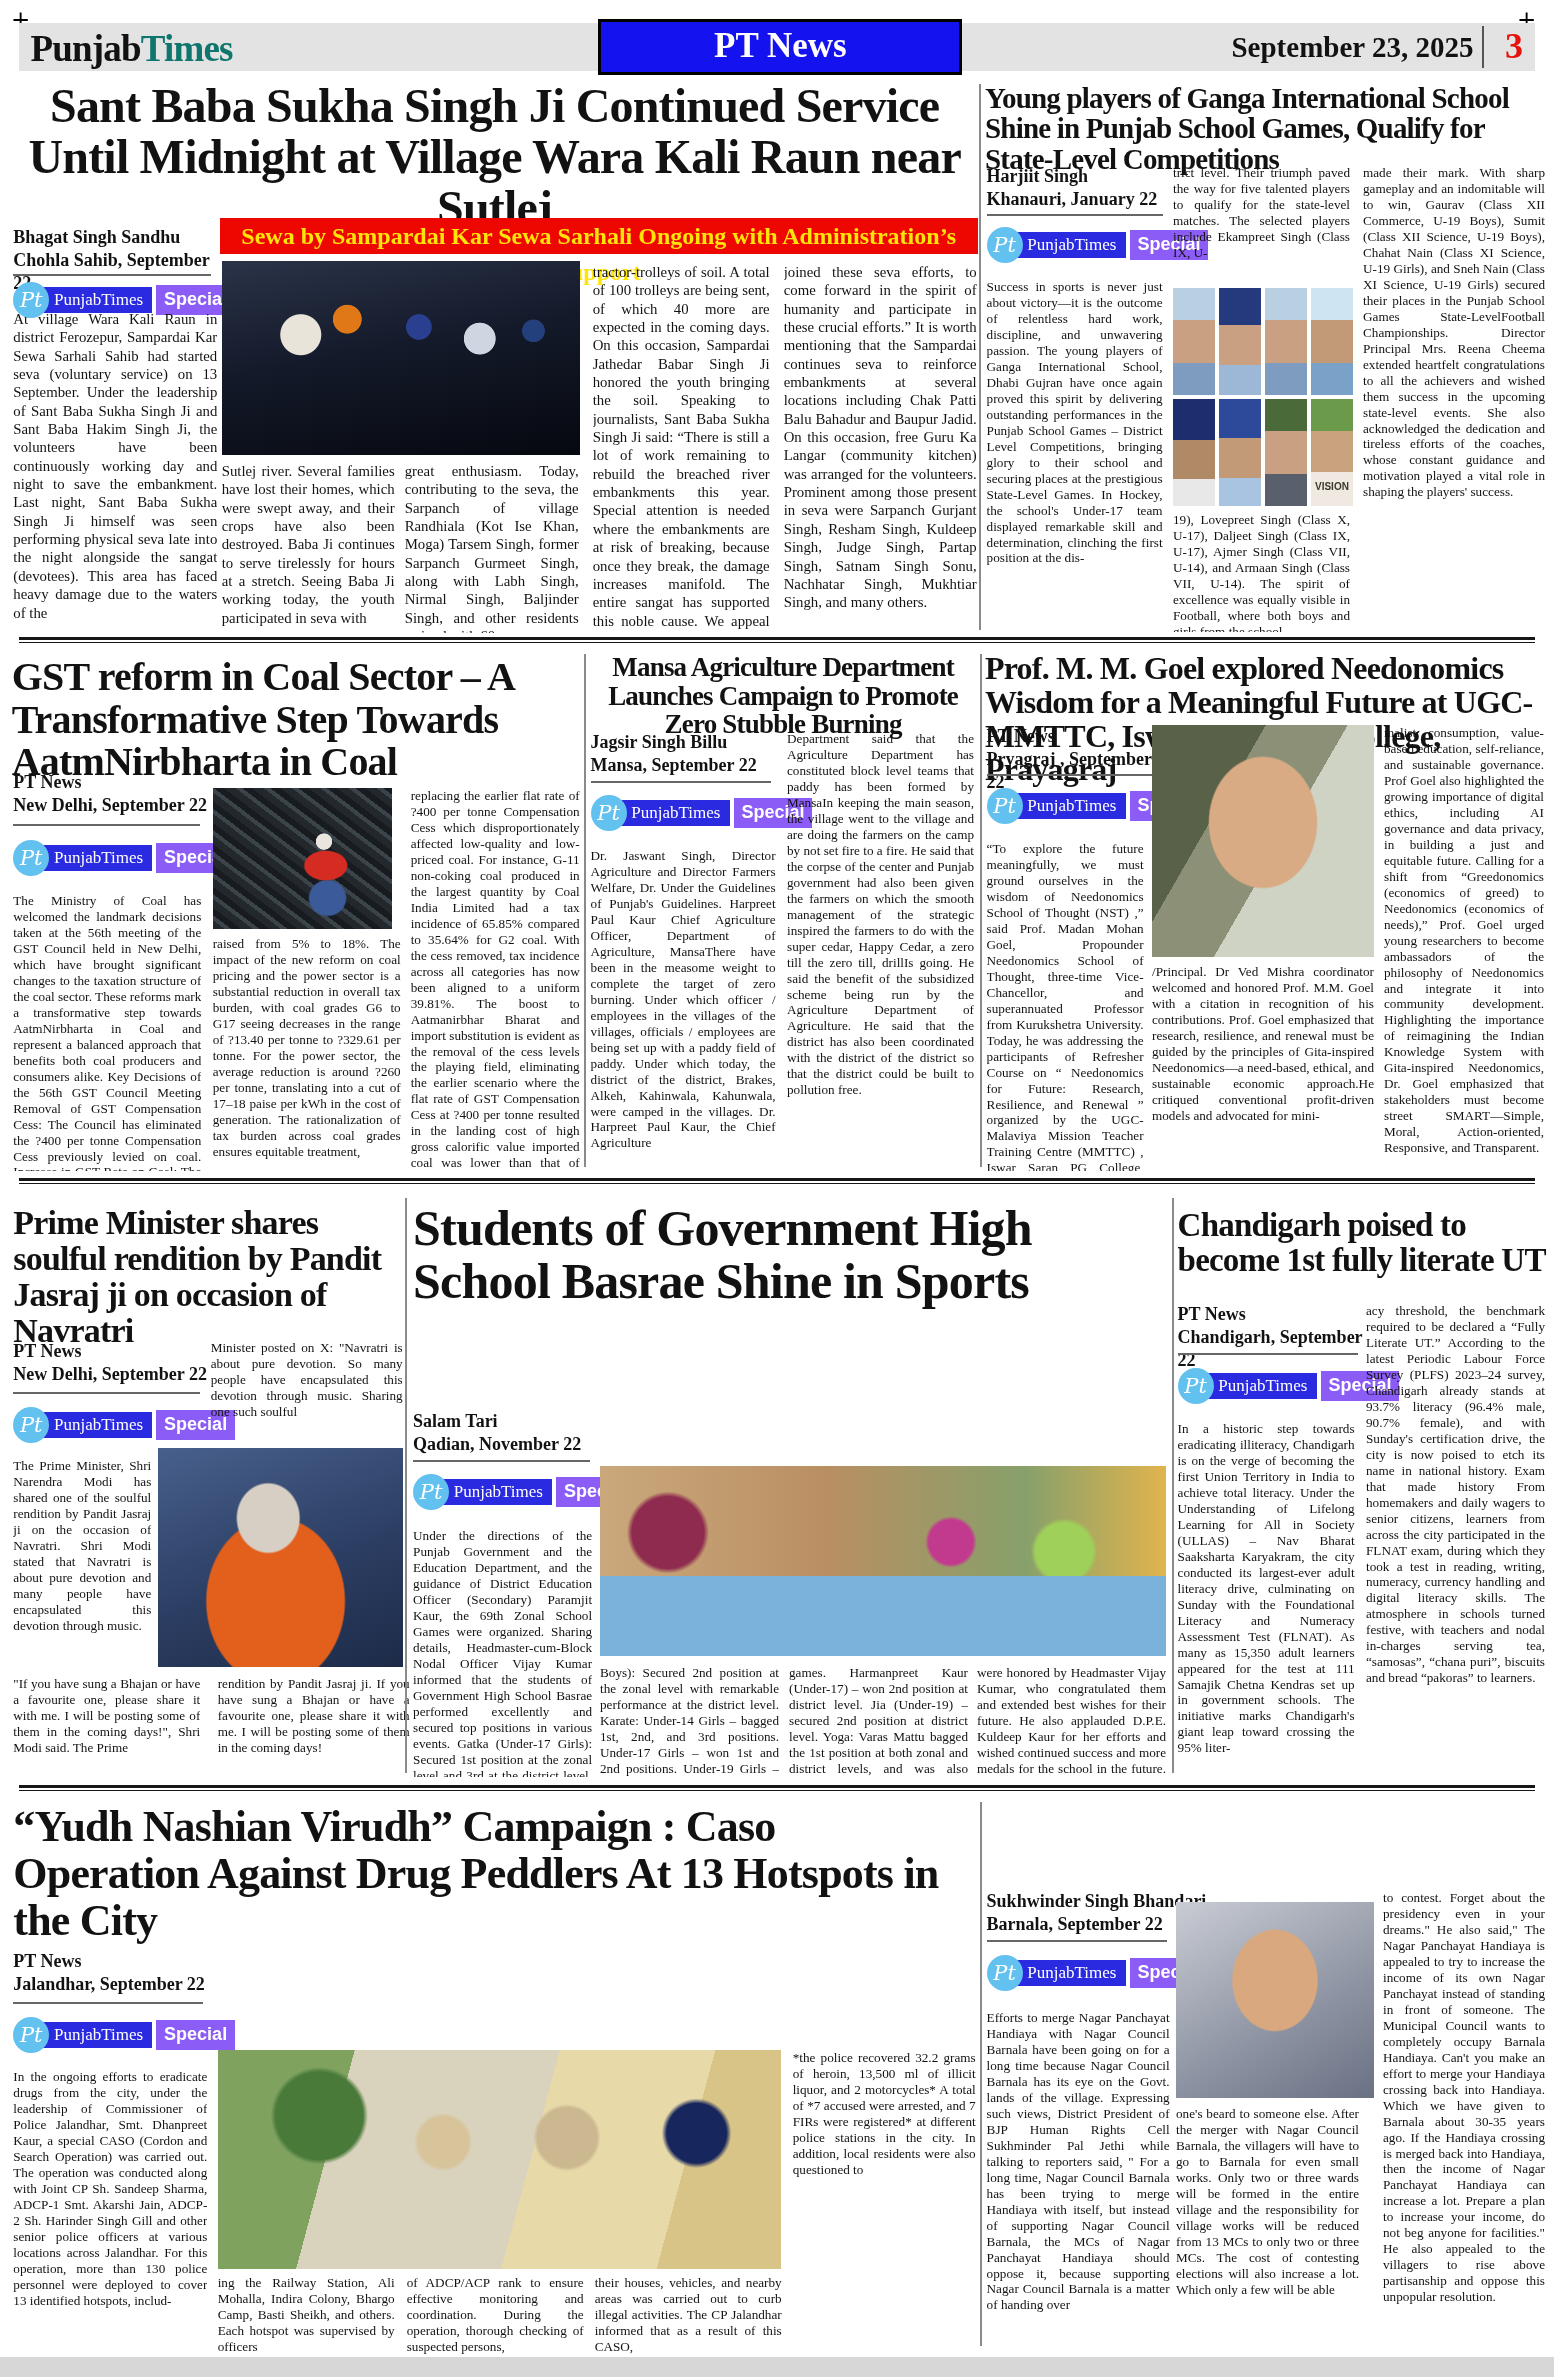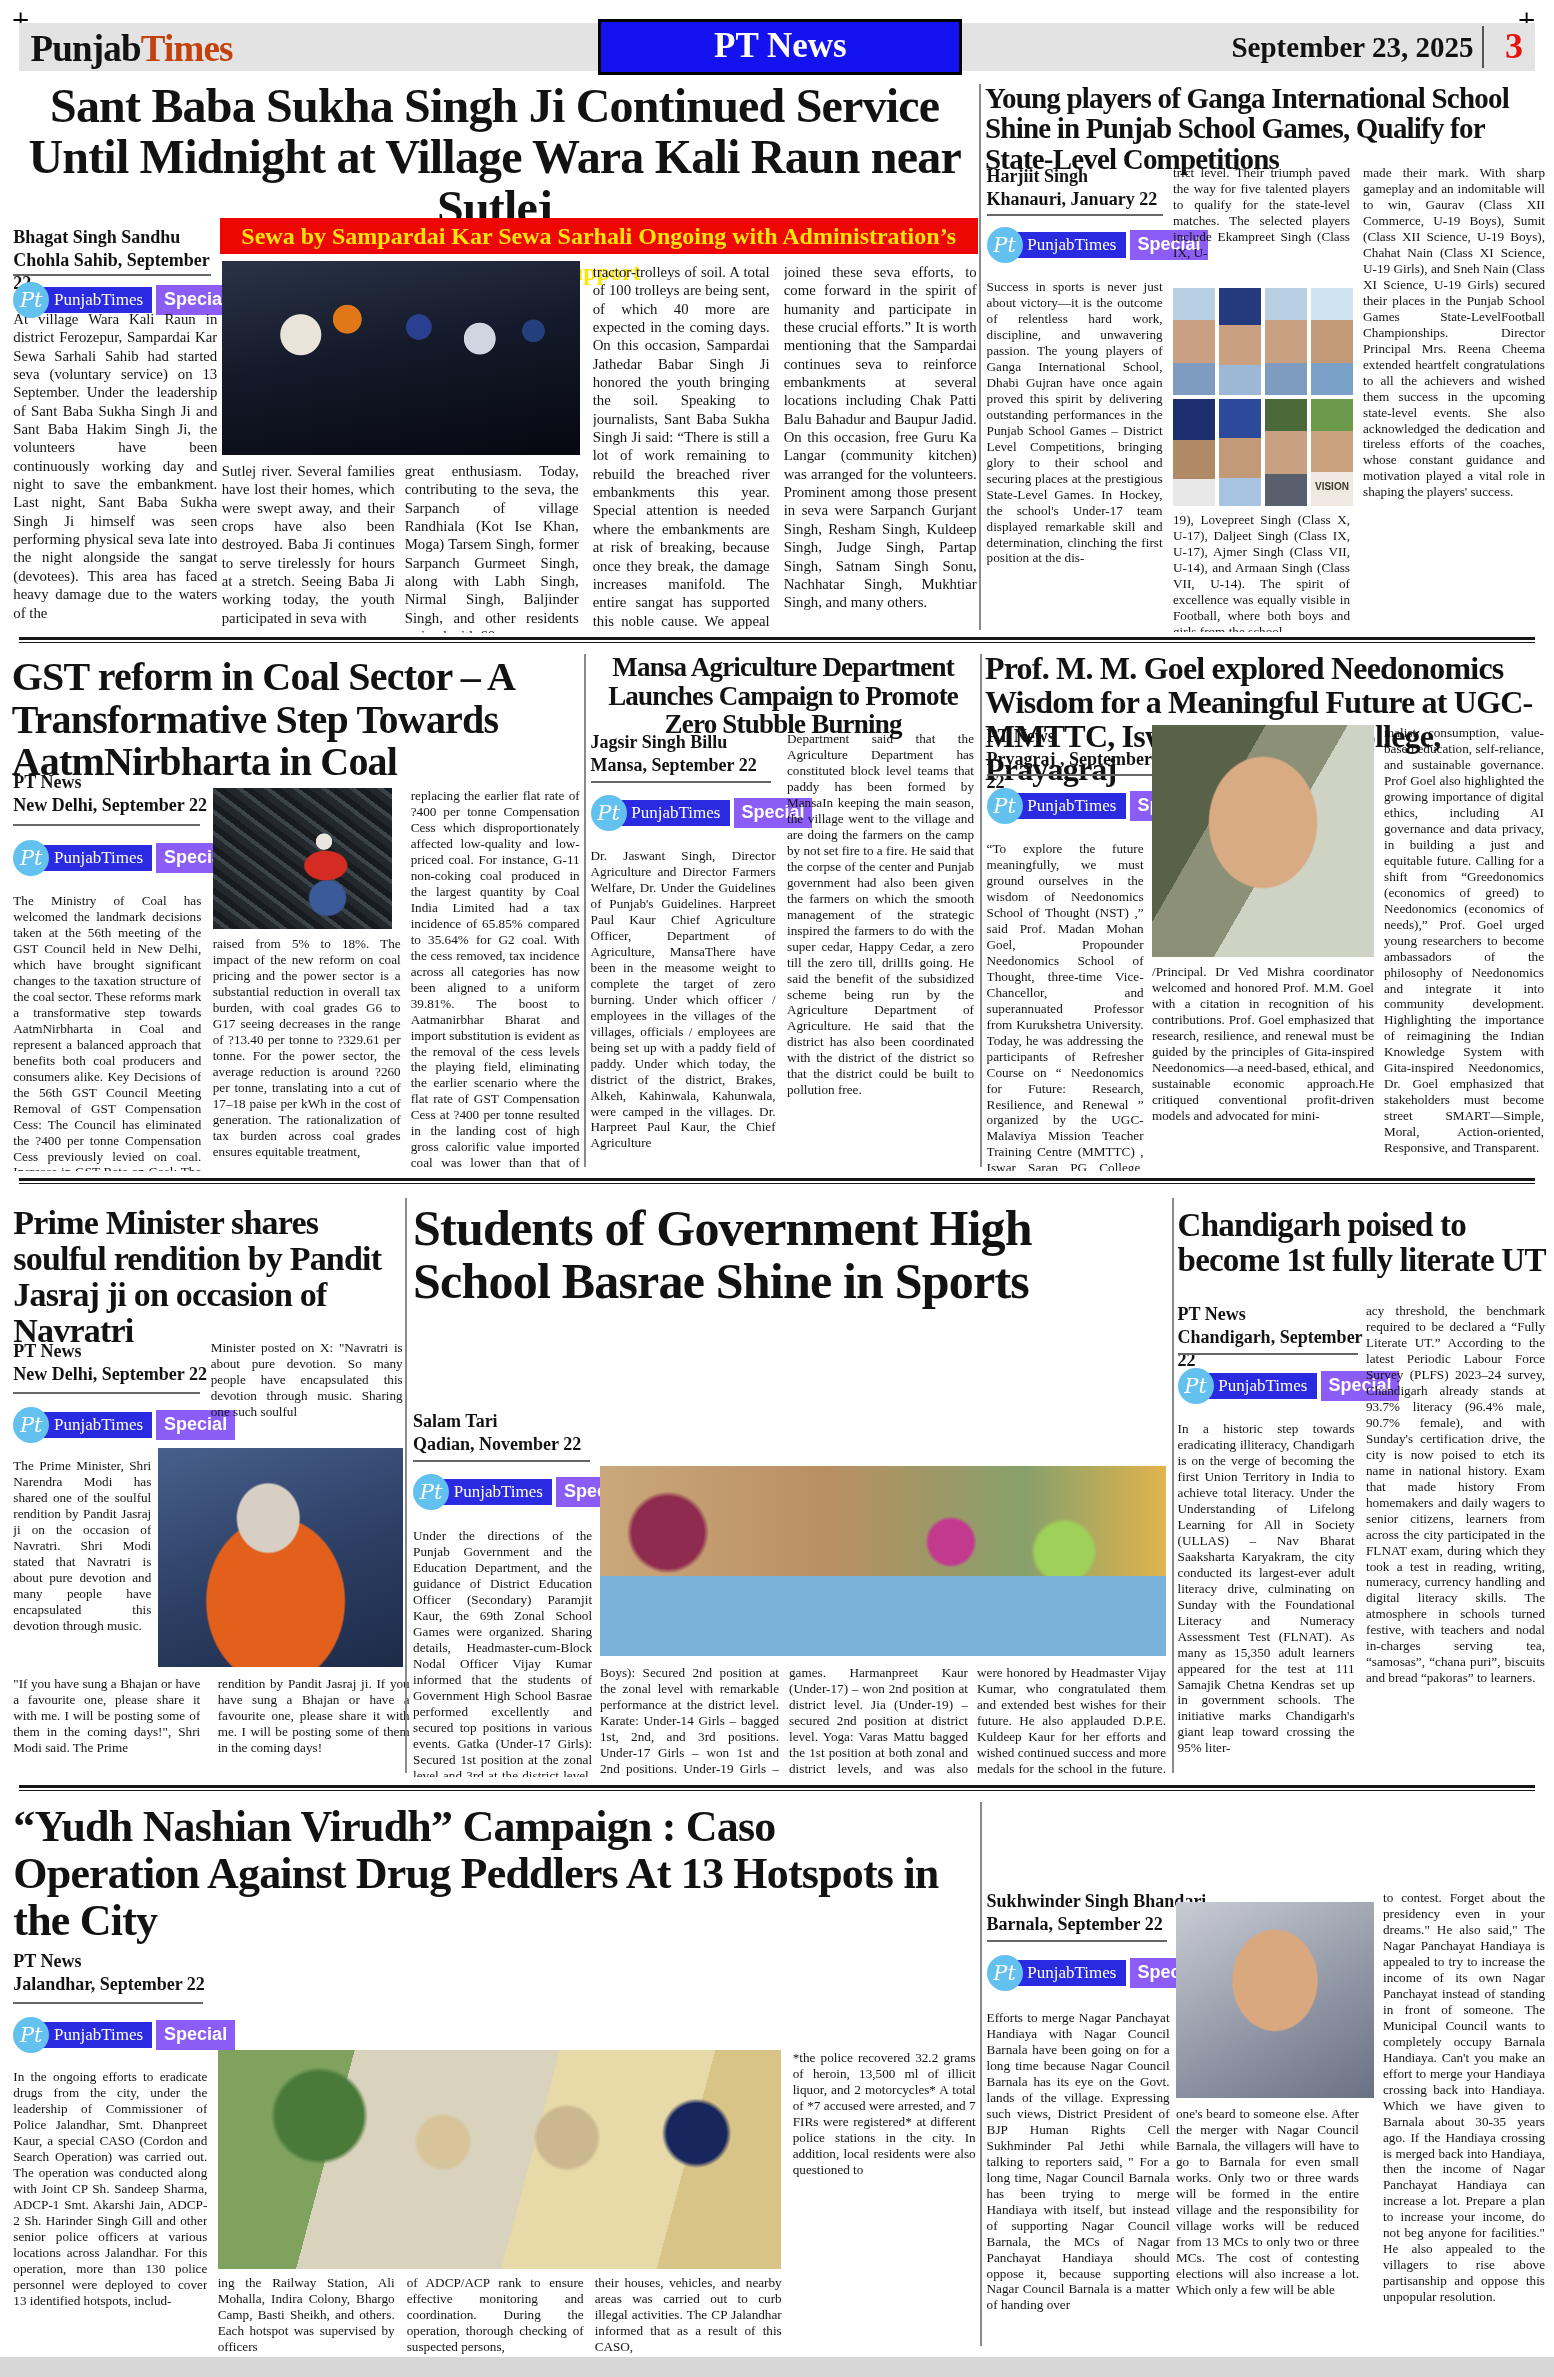--- a/index.html
+++ b/index.html
@@ -3,21 +3,21 @@
 <meta charset="utf-8">
 <style>
   html,body{margin:0;padding:0;background:#9a9a9a;}
   .page{position:relative;width:1554px;height:2377px;margin:0 auto;background:#ffffff;
         font-family:"Liberation Serif",serif;color:#121212;overflow:hidden;}
   .crop{position:absolute;font:23px "DejaVu Sans",sans-serif;color:#000;}
 
   
   .masthead-bar{position:absolute;left:19.4px;top:23px;width:1516px;height:48px;background:#e3e3e3;}
   .masthead{position:absolute;left:11px;top:3.9px;font-size:37px;font-weight:bold;letter-spacing:-0.8px;}
-  .masthead .mt-red{color:#c2410c;}
+  .masthead .mt-red{color:#0f766e;}
   .ptnews-box{position:absolute;left:579px;top:-3.9px;width:358px;height:50px;background:#1512f0;
         border:3.1px solid #000;color:#fff;text-align:center;font-size:35px;font-weight:bold;line-height:48px;}
   .hdr-date{position:absolute;right:62px;top:7.8px;font-size:29px;font-weight:bold;}
   .pagenum-sep{position:absolute;right:51px;top:3.1px;width:2.3px;height:42px;background:#555;}
   .pagenum{position:absolute;right:12.4px;top:1.6px;font-size:36px;font-weight:bold;color:#e8120c;}
 
   
   .article{position:absolute;}
   .hl{position:absolute;font-weight:bold;letter-spacing:-0.8px;line-height:1.06;margin:0;}
   .byline{position:absolute;font-weight:bold;font-size:18px;line-height:1.28;}

